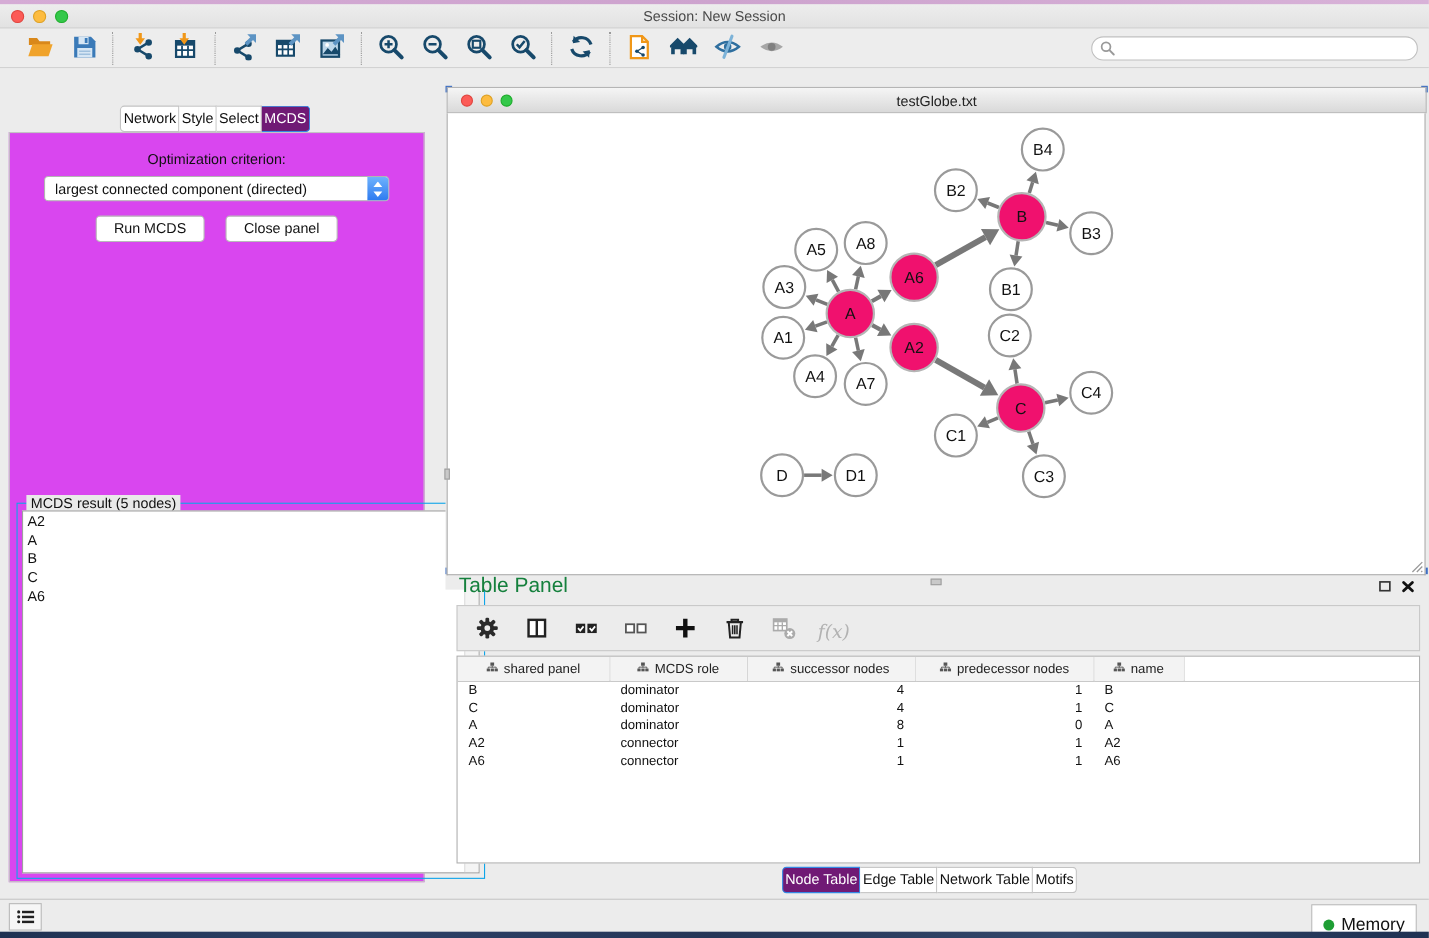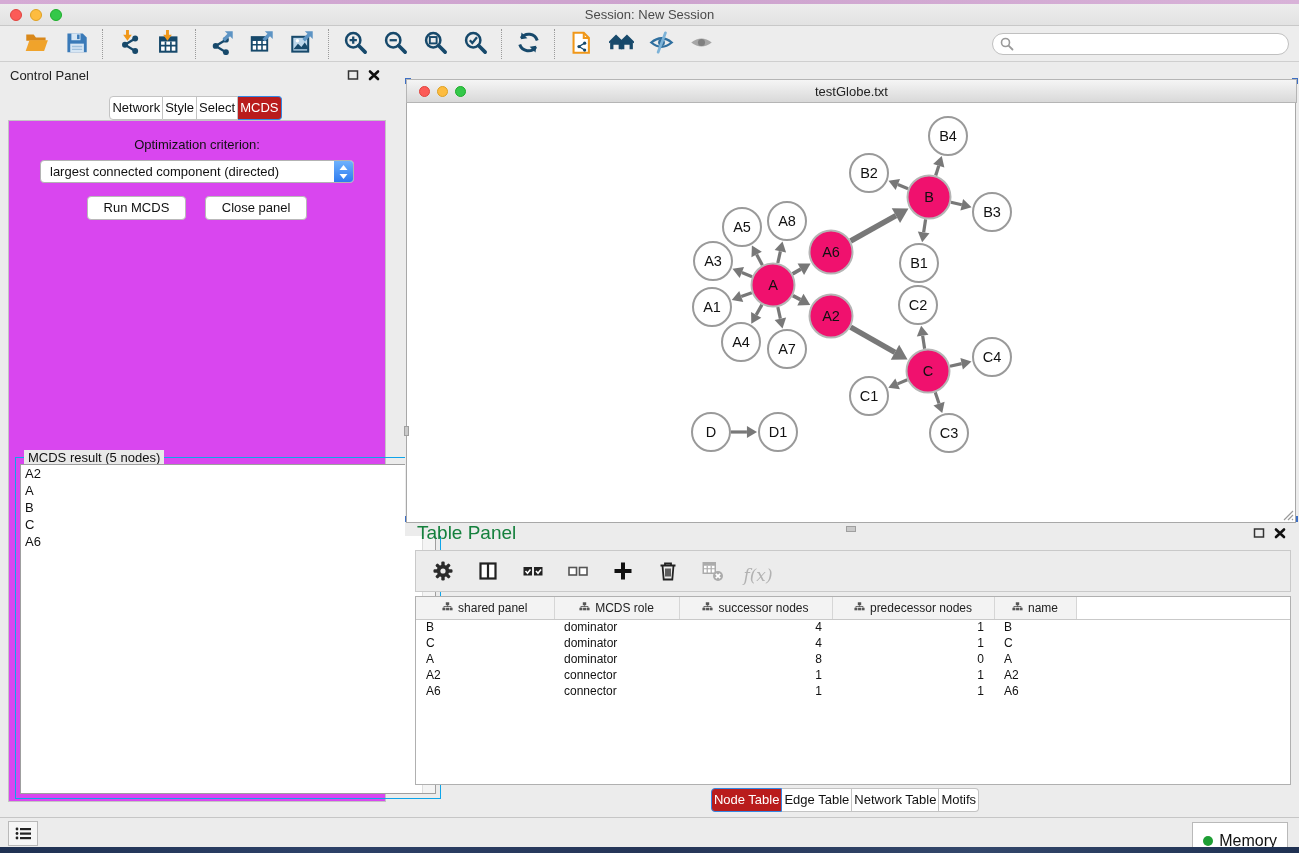--- a/index.html
+++ b/index.html
@@ -44,21 +44,21 @@
   .cp-title { font-size:13px; color:#222; }
   .win-icons { margin-left:auto; display:flex; gap:7px; }
   .win-icon { width:14px; height:14px; display:inline-flex; cursor:pointer; }
   .win-icon svg { width:14px; height:14px; }
   .cp-tabs { position:absolute; left:0; top:34px; width:100%; text-align:center; }
   .seg { display:inline-flex; }
   .seg .seg-btn { background:#fff; border:1px solid #c3c3c3; border-left:none;
     padding:3px 2px 4px; font-size:13px; color:#111; cursor:pointer; font-family:inherit; }
   .seg .seg-btn:first-child { border-left:1px solid #c3c3c3; border-radius:4px 0 0 4px; }
   .seg .seg-btn:last-child { border-radius:0 4px 4px 0; }
-  .seg .seg-btn.active { background:#b91c1c; border-color:#3488e4; color:#fff; }
+  .seg .seg-btn.active { background:#701a75; border-color:#3488e4; color:#fff; }
   .cp-content { position:absolute; left:8px; top:58px; width:378px; height:682px;
     background:#d946ef; border:1px solid #c4c4c4; }
   .opt-label { text-align:center; margin-top:16px; font-size:13px; color:#111; }
   .dropdown { position:relative; margin:8px auto 0; width:314px; height:23px; background:#fff;
     border:1px solid #b3b3b3; border-radius:4px; cursor:pointer; display:flex; align-items:center; }
   .dropdown .dd-text { font-size:13px; padding-left:9px; color:#111; }
   .dd-step { position:absolute; right:0; top:0; width:19px; height:21px;
     background:linear-gradient(#6eb2fd,#2e7bf0); border-radius:0 3px 3px 0;
     display:flex; flex-direction:column; align-items:center; justify-content:center; gap:2px; }
   .dd-step svg { width:9px; height:6px; }
@@ -307,35 +307,20 @@
         <circle cx="5.5" cy="5.5" r="4" fill="none" stroke="#9a9a9a" stroke-width="1.6"></circle>
         <line x1="8.6" y1="8.6" x2="12.5" y2="12.5" stroke="#9a9a9a" stroke-width="1.8" stroke-linecap="round"></line>
       </svg>
       <input type="text" aria-label="search" placeholder="" style="">
     </div>
   </div>
 
   <div class="app-body">
 
     <div class="control-panel">
-      <div class="cp-head">
-        <span class="cp-title">Control Panel</span>
-        <span class="win-icons">
-          <span class="win-icon">
-            <svg viewBox="0 0 14 14">
-                <rect x="2.5" y="3" width="9" height="8" fill="none" stroke="#333" stroke-width="1.5"></rect>
-              </svg>
-          </span>
-          <span class="win-icon">
-            <svg viewBox="0 0 14 14">
-                <path d="M3 3.5 L11 11 M11 3.5 L3 11" stroke="#111" stroke-width="2.6" stroke-linecap="round"></path>
-              </svg>
-          </span>
-        </span>
-      </div>
       <div class="cp-tabs">
         <span class="seg" id="cp-tabs-seg">
             <button class="seg-btn">Network</button>
             <button class="seg-btn">Style</button>
             <button class="seg-btn">Select</button>
             <button class="seg-btn active">MCDS</button>
           </span>
       </div>
       <div class="cp-content">
         <div class="opt-label">Optimization criterion:</div>

